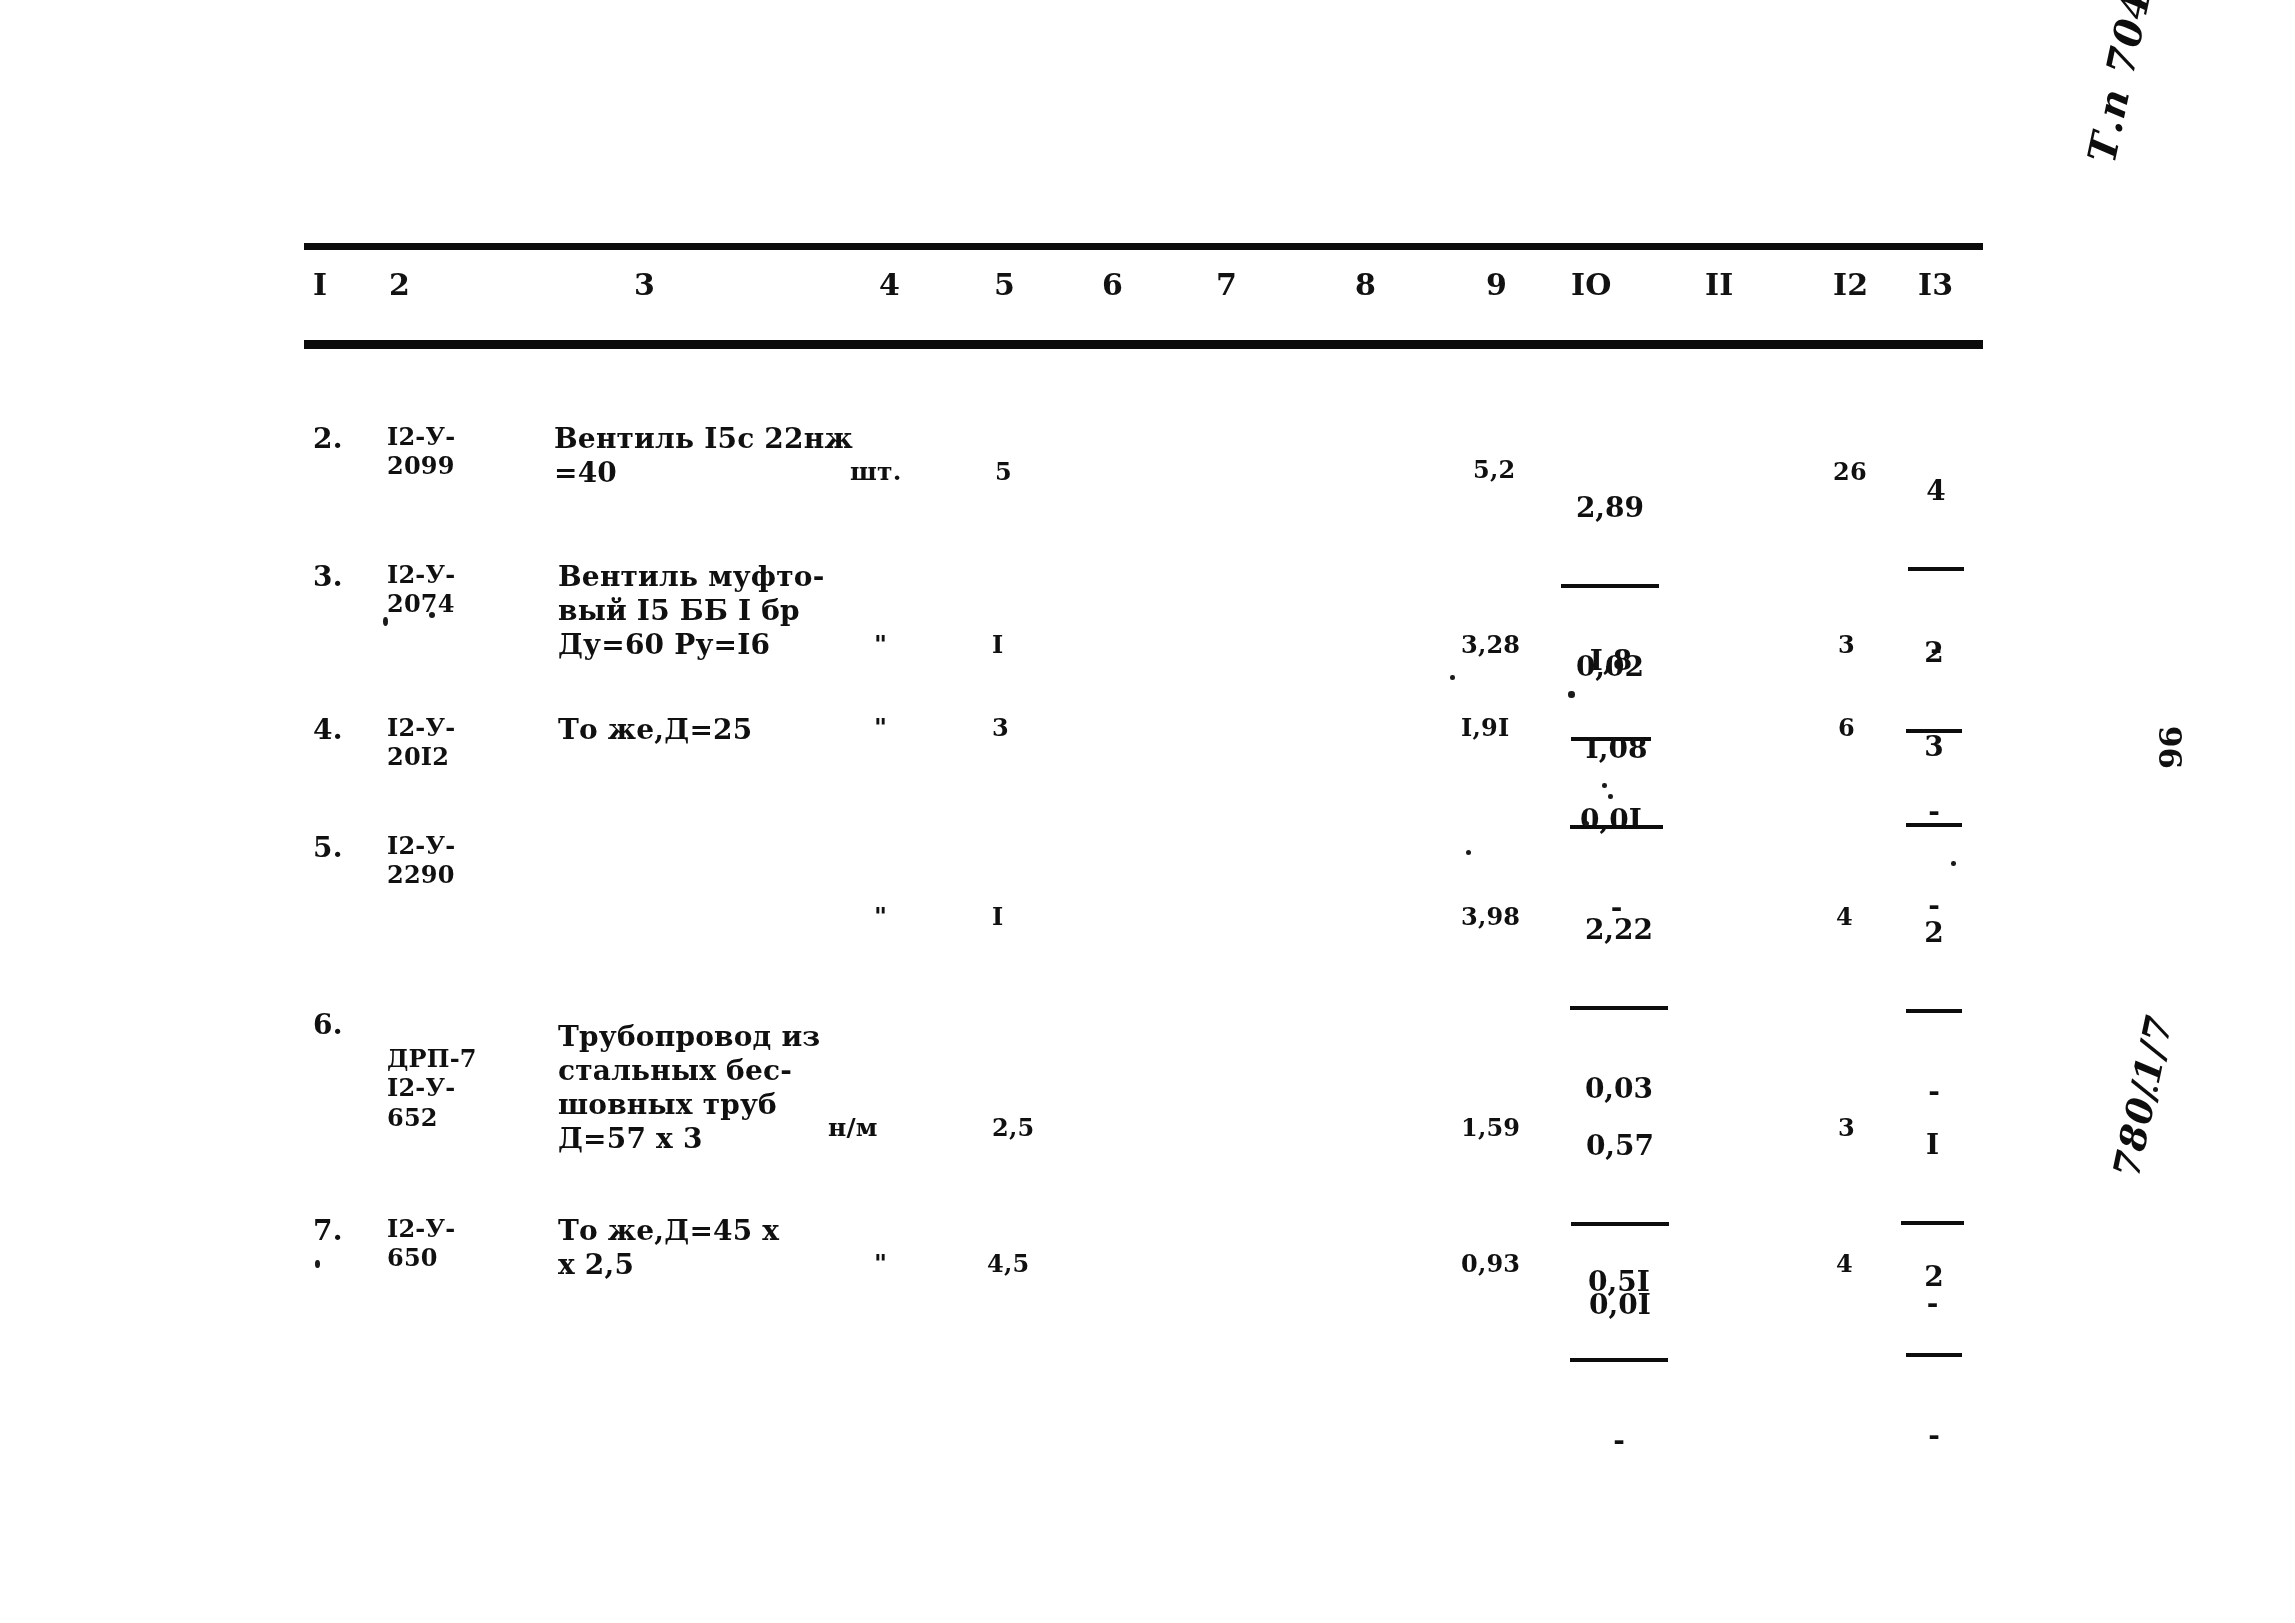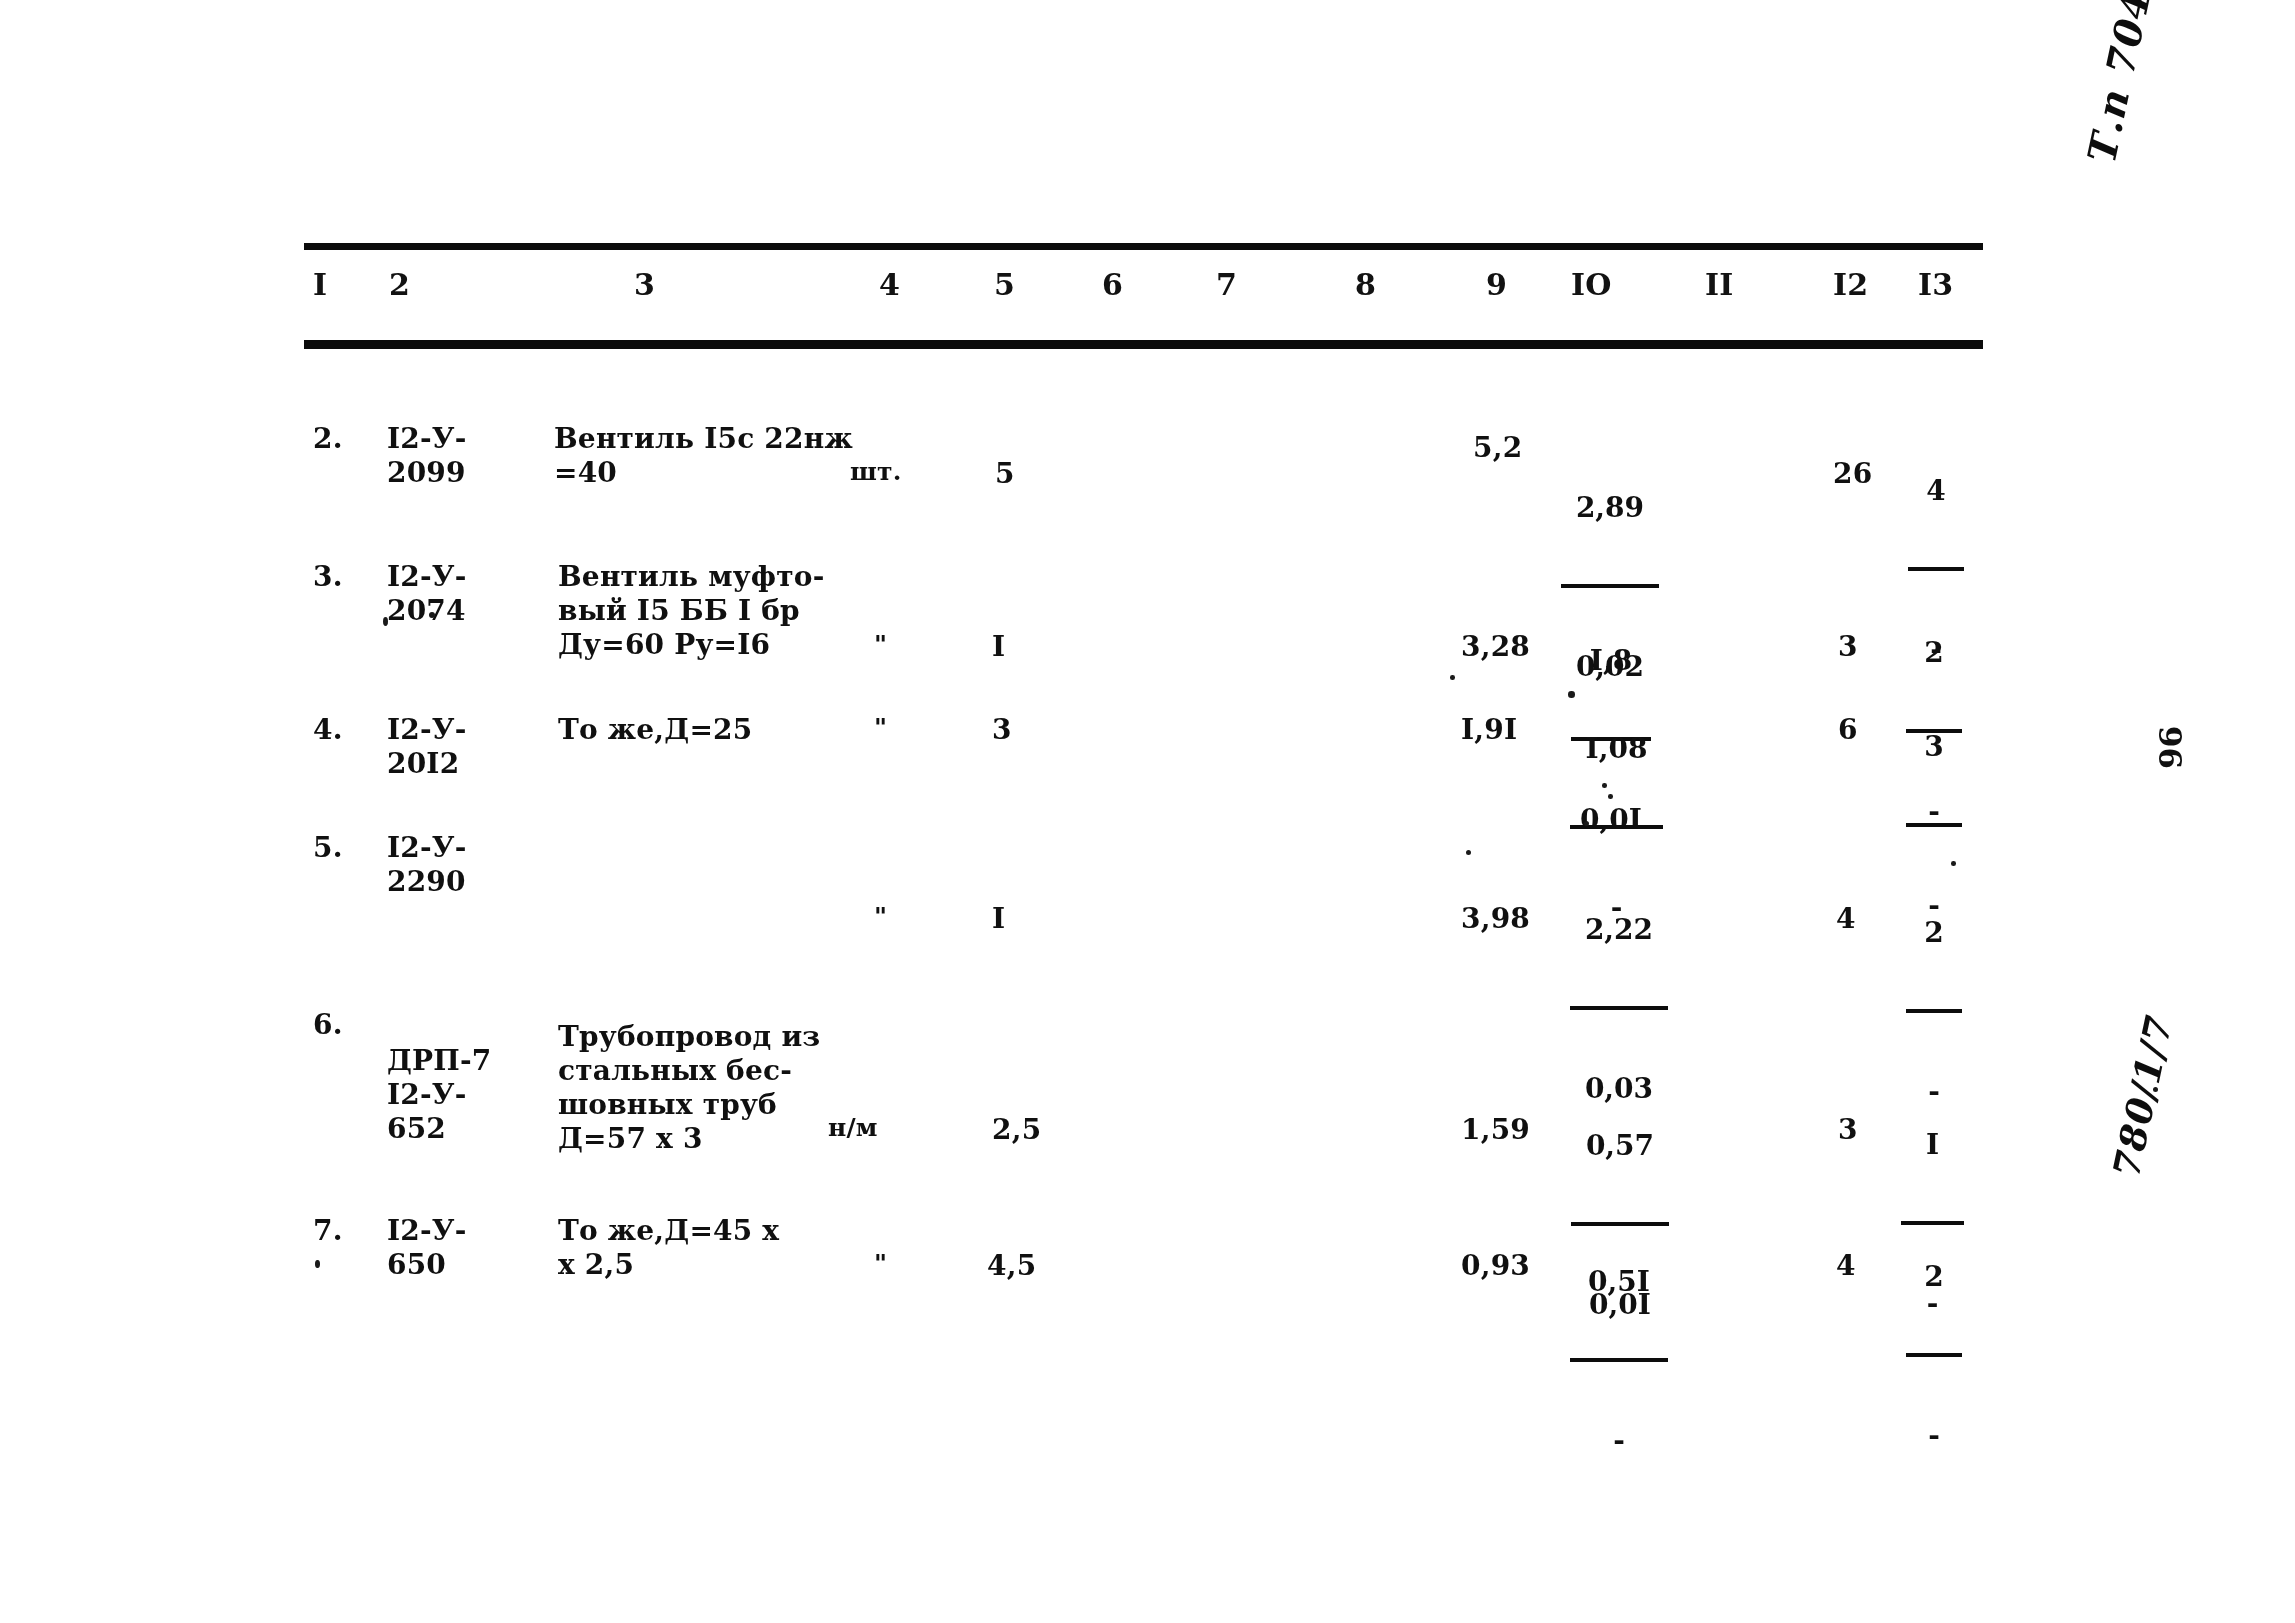--- a/index.html
+++ b/index.html
@@ -37,21 +37,21 @@
     font-weight: 700;
     color: #121212;
     letter-spacing: 0.3px;
     white-space: nowrap;
   }
 
   
   .cell {
     position: absolute;
     font-family: "DejaVu Serif", serif;
-    font-size: 28px;
+    font-size: 24px;
     font-weight: 700;
     color: #101010;
     white-space: pre;
     line-height: 1.22;
     letter-spacing: 0.2px;
   }
   .cell.num   { font-size: 28px; }
   .cell.desc  { font-size: 28px; }
   .cell.unit  { font-size: 25px; }
 
@@ -141,21 +141,21 @@
   <div class="colhead" style="left:1833px">I2</div>
   <div class="colhead" style="left:1918px">I3</div>
 
   <div class="cell num" style="left:313px;  top:422px">2.</div>
   <div class="cell" style="left:387px;  top:422px">I2-У-
 2099</div>
   <div class="cell desc" style="left:554px;  top:422px">Вентиль I5с 22нж
 =40</div>
   <div class="cell unit" style="left:850px; top:457px">шт.</div>
   <div class="cell" style="left:995px; top:457px">5</div>
-  <div class="cell" style="left:1473px; top:431px">5,2</div>
+  <div class="cell" style="left:1473px; top:455px">5,2</div>
   <div class="frac" style="left:1561px; top:434px; width:98px">
     <span class="top">2,89</span>
     <span class="bar"></span>
     <span class="bot">0,02</span>
   </div>
   <div class="cell" style="left:1833px; top:457px">26</div>
   <div class="frac" style="left:1908px; top:417px; width:56px">
     <span class="top">4</span>
     <span class="bar"></span>
     <span class="bot">-</span>

